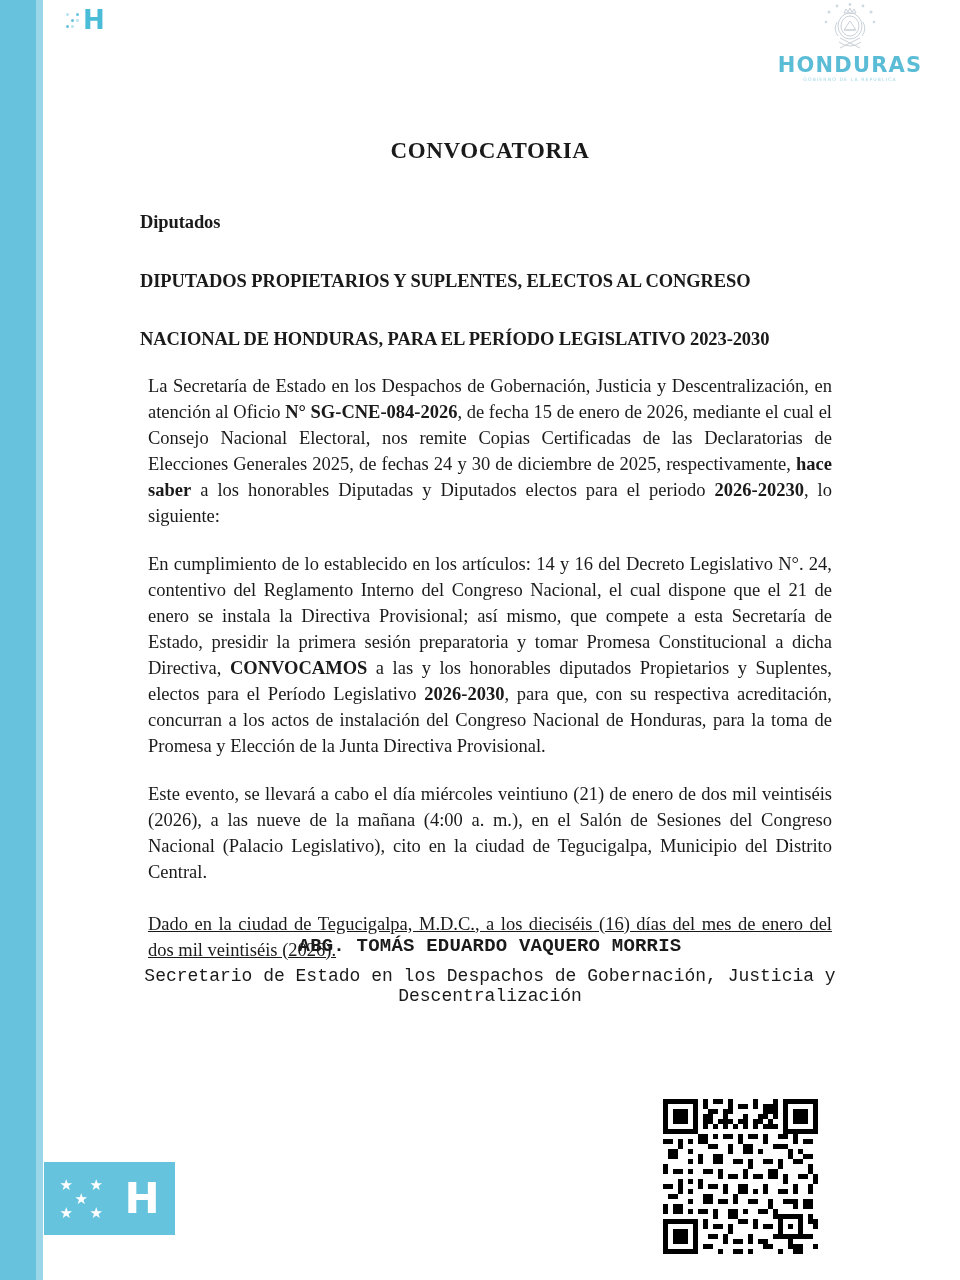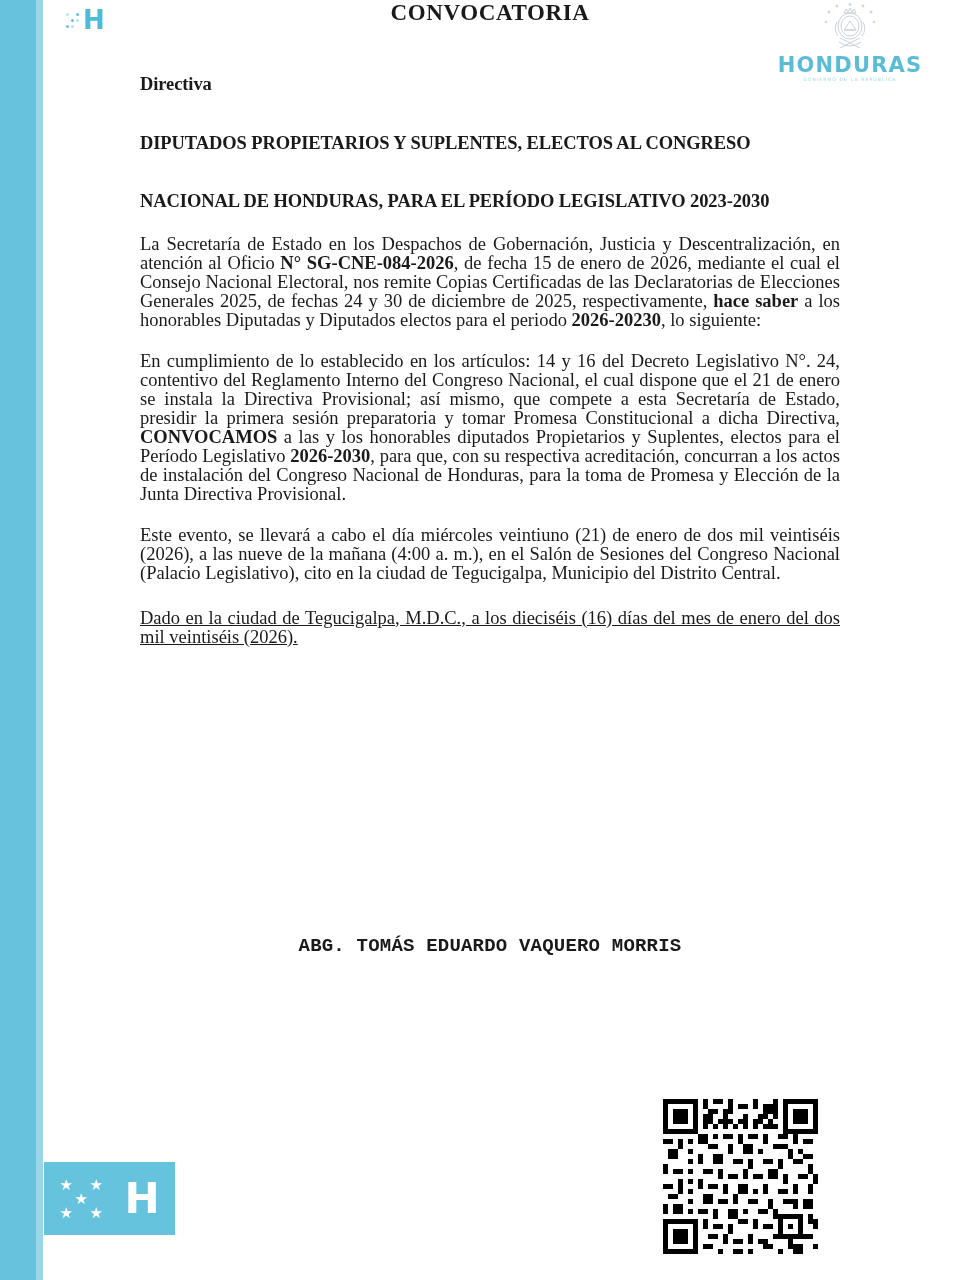--- a/index.html
+++ b/index.html
@@ -125,35 +125,36 @@
     position: absolute;
     left: 140px;
     top: 0;
     width: 700px;
   }
   #doc-title {
     text-align: center;
     font-weight: bold;
     font-size: 23px;
     letter-spacing: 0.6px;
+    margin-top: 138px;
   }
   #addressee {
     margin-top: 47px;
     font-weight: bold;
     font-size: 18.5px;
     line-height: 22.5px;
     letter-spacing: -0.1px;
   }
   #addressee .honorables { display: block; }
   #addressee .body-line { display: block; margin-top: 36px; }
 
   p.para {
-    margin: 0;
+    margin: 8px;
     font-size: 18.5px;
-    line-height: 19px;
+    line-height: 26px;
     text-align: justify;
     text-justify: inter-word;
   }
   p.para b { font-weight: bold; }
   #p1 { margin-top: 22px; }
   #p2 { margin-top: 22px; }
   #p3 { margin-top: 22px; }
   #p4 { margin-top: 26px; text-decoration: underline; }
 
   
@@ -280,37 +281,38 @@
     <div id="honduras-sub">GOBIERNO DE LA REPÚBLICA</div>
   </div>
 
 </div>
 
 <div id="doc">
 
   <div id="doc-title">CONVOCATORIA</div>
 
   <div id="addressee">
-    <span class="honorables">Directiva</span>
+    <span class="honorables">Diputados</span>
     <span class="body-line">DIPUTADOS PROPIETARIOS Y SUPLENTES, ELECTOS AL CONGRESO</span>
     <span class="body-line">NACIONAL DE HONDURAS, PARA EL PERÍODO LEGISLATIVO 2023-2030</span>
   </div>
 
   <p class="para" id="p1"><span>La Secretaría de Estado en los Despachos de Gobernación, Justicia y Descentralización, en atención al Oficio </span><b>N° SG-CNE-084-2026</b><span>, de fecha 15 de enero de 2026, mediante el cual el Consejo Nacional Electoral, nos remite Copias Certificadas de las Declaratorias de Elecciones Generales 2025, de fechas 24 y 30 de diciembre de 2025, respectivamente, </span><b>hace saber</b><span> a los honorables Diputadas y Diputados electos para el periodo </span><b>2026-20230</b><span>, lo siguiente:</span></p>
 
   <p class="para" id="p2"><span>En cumplimiento de lo establecido en los artículos: 14 y 16 del Decreto Legislativo N°. 24, contentivo del Reglamento Interno del Congreso Nacional, el cual dispone que el 21 de enero se instala la Directiva Provisional; así mismo, que compete a esta Secretaría de Estado, presidir la primera sesión preparatoria y tomar Promesa Constitucional a dicha Directiva, </span><b>CONVOCAMOS</b><span> a las y los honorables diputados Propietarios y Suplentes, electos para el Período Legislativo </span><b>2026-2030</b><span>, para que, con su respectiva acreditación, concurran a los actos de instalación del Congreso Nacional de Honduras, para la toma de Promesa y Elección de la Junta Directiva Provisional.</span></p>
 
   <p class="para" id="p3">Este evento, se llevará a cabo el día miércoles veintiuno (21) de enero de dos mil veintiséis (2026), a las nueve de la mañana (4:00 a. m.), en el Salón de Sesiones del Congreso Nacional (Palacio Legislativo), cito en la ciudad de Tegucigalpa, Municipio del Distrito Central.</p>
 
   <p class="para" id="p4">Dado en la ciudad de Tegucigalpa, M.D.C., a los dieciséis (16) días del mes de enero del dos mil veintiséis (2026).</p>
 
 </div>
 
 <div id="signature">
   <div id="signer-name">ABG. TOMÁS EDUARDO VAQUERO MORRIS</div>
+  <div id="signer-title">Secretario de Estado en los Despachos de Gobernación, Justicia y Descentralización</div>
 </div>
 
 <div id="footer-flag">
   <span id="footer-stars">
     <span class="st" style="left:0px;  top:2px;">★</span>
     <span class="st" style="left:30px; top:2px;">★</span>
     <span class="st" style="left:15px; top:16px;">★</span>
     <span class="st" style="left:0px;  top:30px;">★</span>
     <span class="st" style="left:30px; top:30px;">★</span>
   </span>

